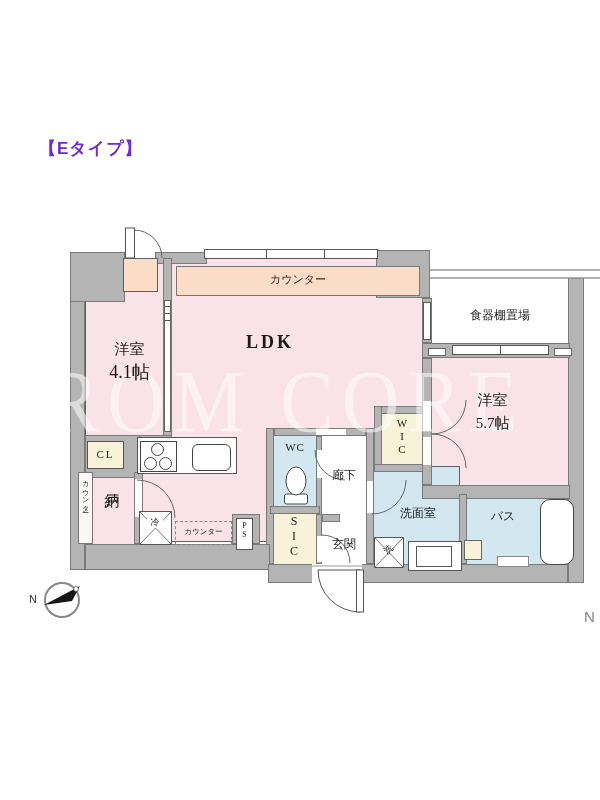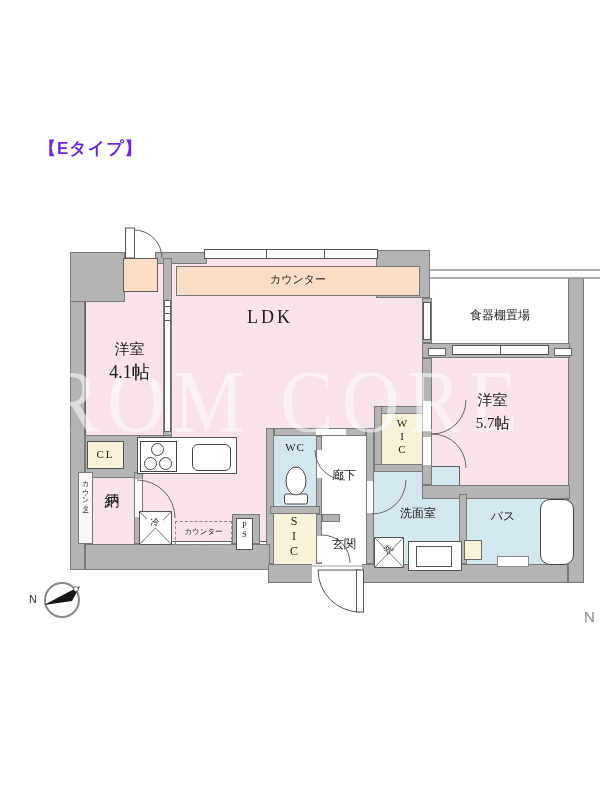--- a/index.html
+++ b/index.html
@@ -155,21 +155,21 @@
 
     <rect x="284.5" y="494" width="23" height="10" rx="2" fill="#fff" stroke="#444"></rect>
     <ellipse cx="296" cy="481" rx="10" ry="14" fill="#fff" stroke="#444"></ellipse>
 
     <circle cx="62" cy="600" r="17" fill="#fff" stroke="#888" stroke-width="2"></circle>
     <polygon points="44,605 80,586 72,601" fill="#161616"></polygon>
     <circle cx="76" cy="589" r="2.4" fill="#fff" stroke="#555" stroke-width="0.8"></circle>
   </svg>
 
   <div class="lbl" style="left:176px;top:273px;width:244px;font-size:11px;">カウンター</div>
-  <div class="lbl" style="left:205px;top:308px;width:130px;font-size:18px;letter-spacing:3px;">LDK</div>
+  <div class="lbl" style="left:205px;top:333px;width:130px;font-size:18px;letter-spacing:3px;font-weight:bold;">LDK</div>
   <div class="lbl" style="left:92px;top:341px;width:75px;font-size:15px;">洋室</div>
   <div class="lbl" style="left:92px;top:363px;width:75px;font-size:18px;">4.1帖</div>
   <div class="lbl" style="left:455px;top:392px;width:75px;font-size:15px;">洋室</div>
   <div class="lbl" style="left:455px;top:415px;width:75px;font-size:15px;font-family:Liberation Serif, serif;">5.7帖</div>
   <div class="lbl" style="left:440px;top:309px;width:120px;font-size:12px;">食器棚置場</div>
   <div class="lbl" style="left:378px;top:507px;width:80px;font-size:12px;">洗面室</div>
   <div class="lbl" style="left:473px;top:510px;width:60px;font-size:12px;">バス</div>
   <div class="lbl" style="left:322px;top:469px;width:44px;font-size:12px;">廊下</div>
   <div class="lbl" style="left:322px;top:538px;width:44px;font-size:12px;">玄関</div>
   <div class="lbl" style="left:275px;top:441px;width:40px;font-size:11px;letter-spacing:1px;">WC</div>

